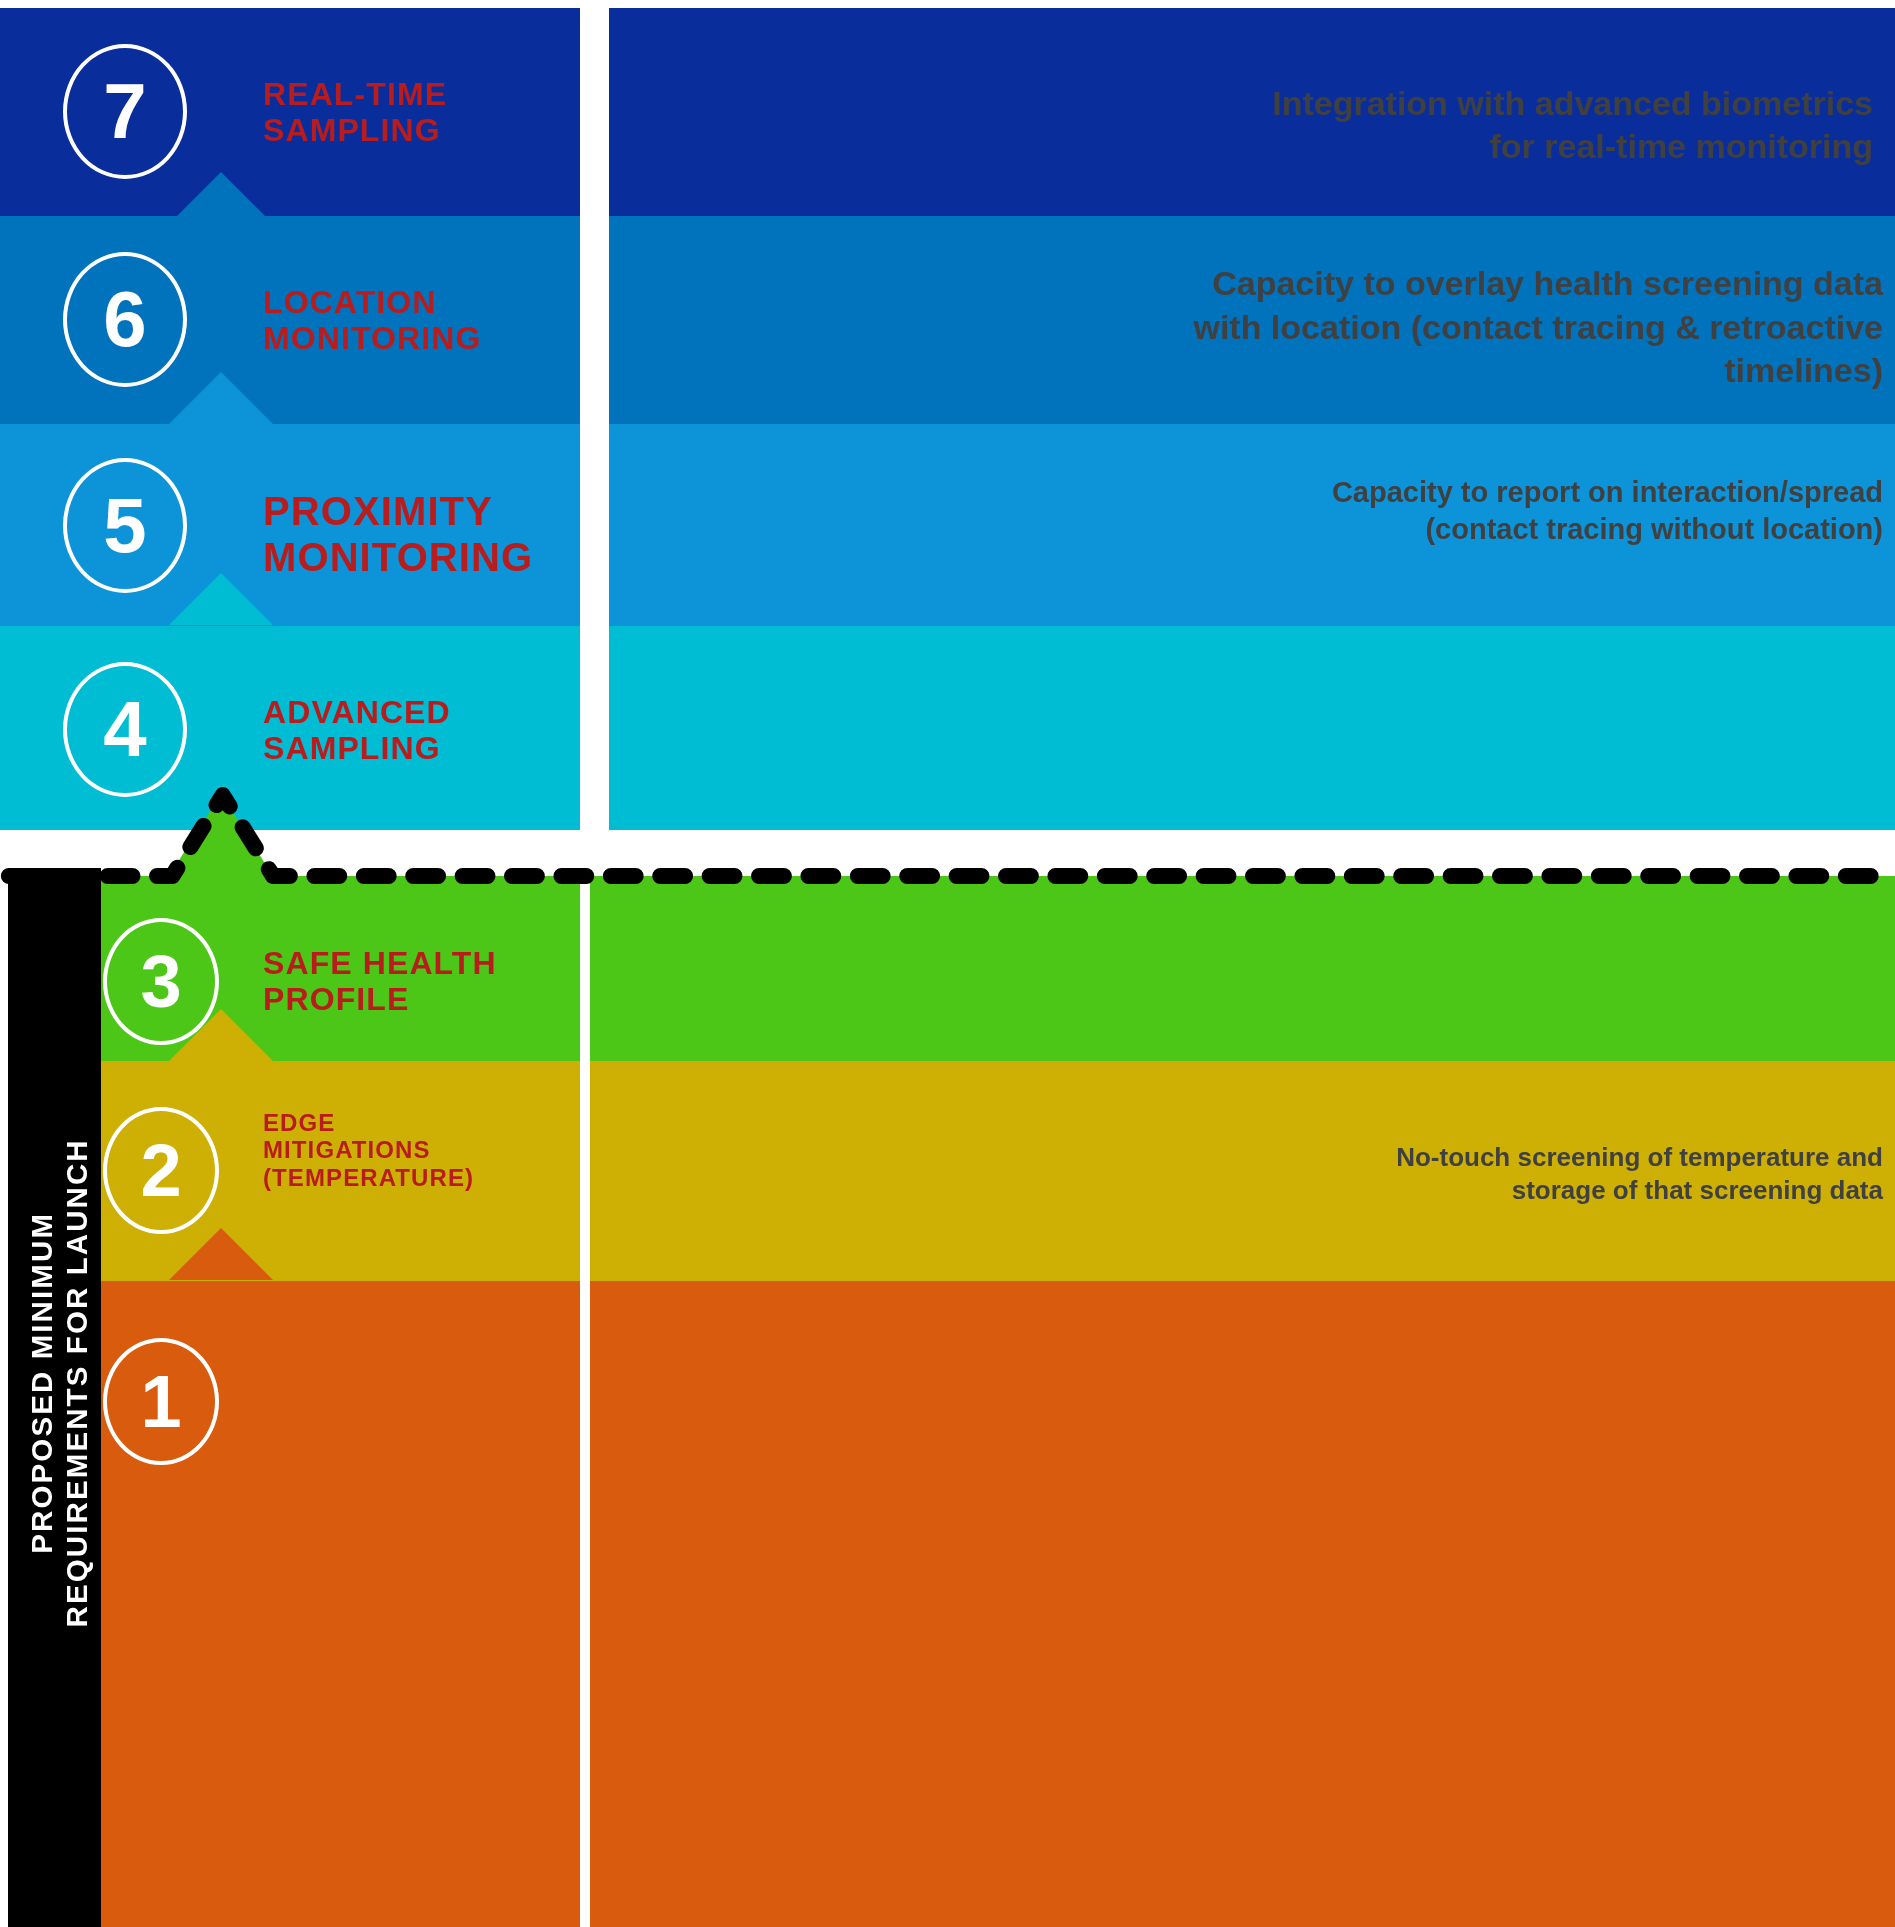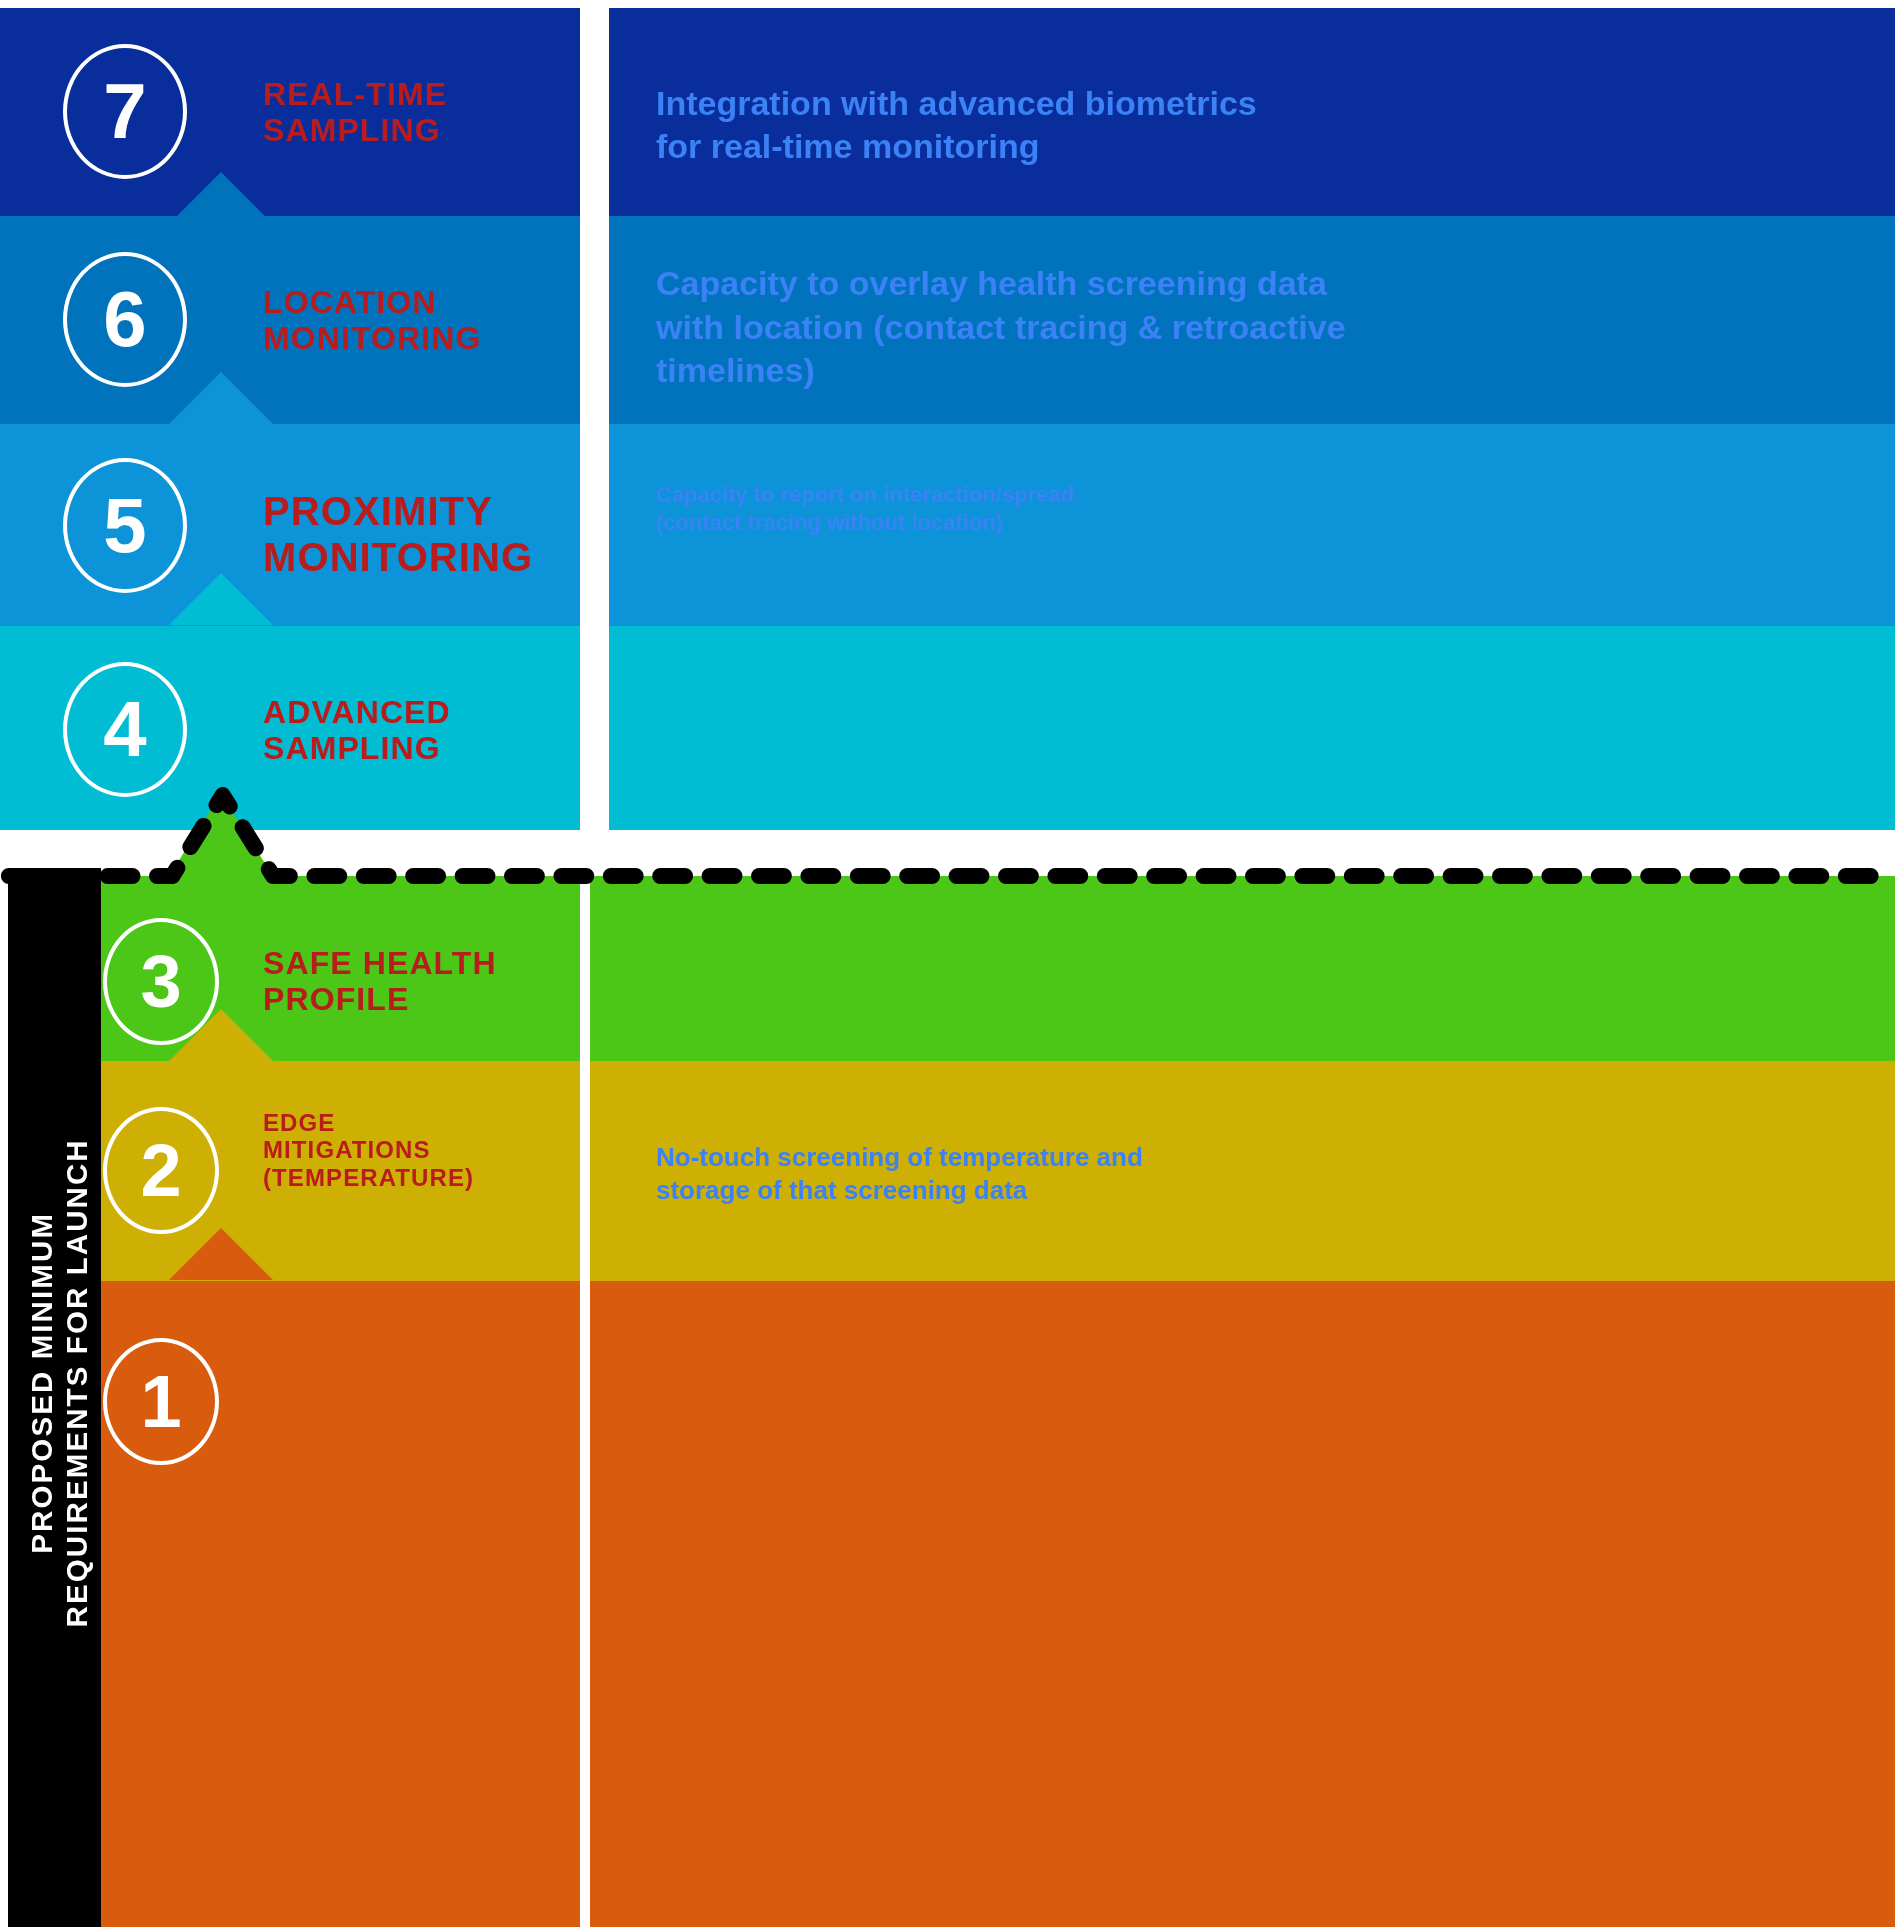--- a/index.html
+++ b/index.html
@@ -25,25 +25,26 @@
     color:#b91c1c;
     font-weight:bold;
     font-family:"Liberation Sans",sans-serif;
     letter-spacing:1.1px;
     line-height:1.14;
     white-space:pre-line;
     text-transform:uppercase;
   }
   .row-desc{
     position:absolute;
-    color:#3b82f6;
+    color:#404040;
     font-weight:bold;
     font-family:"Liberation Sans",sans-serif;
     line-height:1.28;
     white-space:pre-line;
+    text-align:right;
   }
   .chevron{position:absolute;width:0;height:0;}
 
   
   #sidebar{
     position:absolute;
     background:#000000;
     overflow:hidden;
   }
   #sidebar-label{
@@ -95,21 +96,21 @@
   </div>
 
   <div class="row" style="top:424px;height:202px;">
     <div class="left-panel" style="width:580px;height:202px;background:#0c93d8;"></div>
     <div class="right-panel" style="left:609px;width:1287px;height:202px;background:#0c93d8;"></div>
     <div class="num-circle" style="left:63px;top:34px;width:124px;height:135px;font-size:78px;">
         <span>5</span>
       </div>
     <div class="row-title" style="left:263px;top:65px;width:314px;font-size:40px;">PROXIMITY
 MONITORING</div>
-    <div class="row-desc" style="left:656px;top:57px;width:1227px;font-size:22px;">Capacity to report on interaction/spread
+    <div class="row-desc" style="left:656px;top:50px;width:1227px;font-size:29px;">Capacity to report on interaction/spread
 (contact tracing without location)</div>
     <div class="chevron" style="left:169px;top:149px;border-left:52px solid transparent;border-right:52px solid transparent;border-bottom:52px solid #00bdd4;"></div>
   </div>
 
   <div class="row" style="top:626px;height:204px;">
     <div class="left-panel" style="width:580px;height:204px;background:#00bdd4;"></div>
     <div class="right-panel" style="left:609px;width:1287px;height:204px;background:#00bdd4;"></div>
     <div class="num-circle" style="left:63px;top:36px;width:124px;height:135px;font-size:78px;">
         <span>4</span>
       </div>

